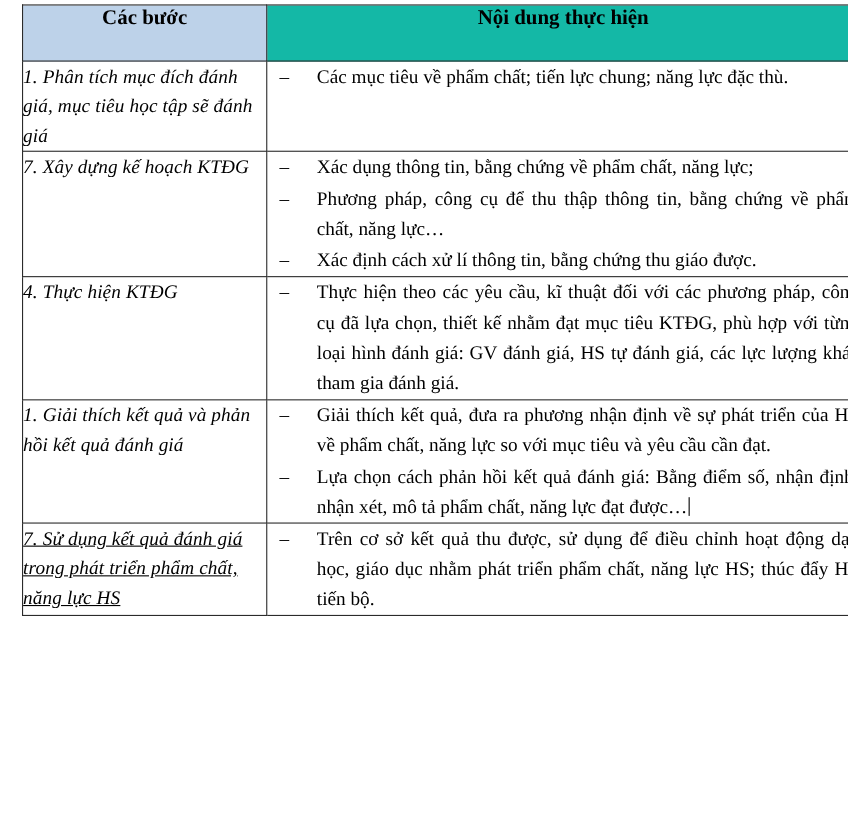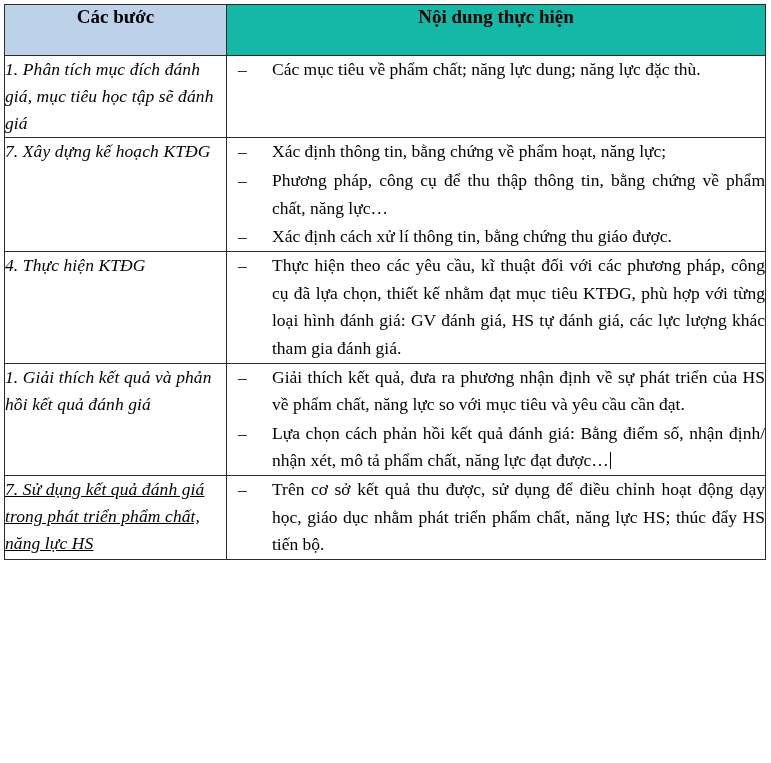--- a/index.html
+++ b/index.html
@@ -14,21 +14,21 @@
     overflow: hidden;
     font-family: "Liberation Serif", "DejaVu Serif", serif;
     color: #000000;
   }
 
   .page {
     position: relative;
     width: 690px;
     height: 763px;
     box-sizing: border-box;
-    padding: 4px 5px 0 4px;
+    padding: 4px 5px 0 20px;
   }
 
   table.steps-table {
     width: 761px;
     border-collapse: collapse;
     table-layout: fixed;
     border: 1px solid #2b2b2b;
   }
 
   table.steps-table col.col-step  { width: 222px; }
@@ -116,29 +116,29 @@
         <th style="background: rgb(189, 210, 233); border-color: rgb(43, 43, 43);">Các bước</th>
         <th style="background: #14b8a6; border-color: rgb(43, 43, 43);">Nội dung thực hiện</th>
       </tr>
     </thead>
     <tbody id="table-body">
 
     <tr>
           <td class="step-cell" style="border-color: rgb(43, 43, 43);">1. Phân tích mục đích đánh giá, mục tiêu học tập sẽ đánh giá</td>
           <td class="body-cell" style="border-color: rgb(43, 43, 43);">
             <ul class="bullets">
-              <li><span class="dash">–</span><span>Các mục tiêu về phẩm chất; năng lực dung; năng lực đặc thù.</span></li>
+              <li><span class="dash">–</span><span>Các mục tiêu về phẩm chất; tiến lực chung; năng lực đặc thù.</span></li>
             </ul>
           </td>
         </tr>
         <tr>
           <td class="step-cell" style="border-color: rgb(43, 43, 43);">7. Xây dựng kế hoạch KTĐG</td>
           <td class="body-cell" style="border-color: rgb(43, 43, 43);">
             <ul class="bullets">
-              <li><span class="dash">–</span><span>Xác định thông tin, bằng chứng về phẩm hoạt, năng lực;</span></li>
+              <li><span class="dash">–</span><span>Xác dụng thông tin, bằng chứng về phẩm chất, năng lực;</span></li>
               <li><span class="dash">–</span><span>Phương pháp, công cụ để thu thập thông tin, bằng chứng về phẩm chất, năng lực…</span></li>
               <li><span class="dash">–</span><span>Xác định cách xử lí thông tin, bằng chứng thu giáo được.</span></li>
             </ul>
           </td>
         </tr>
         <tr>
           <td class="step-cell" style="border-color: rgb(43, 43, 43); font-style: italic;">4. Thực hiện KTĐG</td>
           <td class="body-cell" style="border-color: rgb(43, 43, 43);">
             <ul class="bullets">
               <li><span class="dash">–</span><span>Thực hiện theo các yêu cầu, kĩ thuật đối với các phương pháp, công cụ đã lựa chọn, thiết kế nhằm đạt mục tiêu KTĐG, phù hợp với từng loại hình đánh giá: GV đánh giá, HS tự đánh giá, các lực lượng khác tham gia đánh giá.</span></li>

